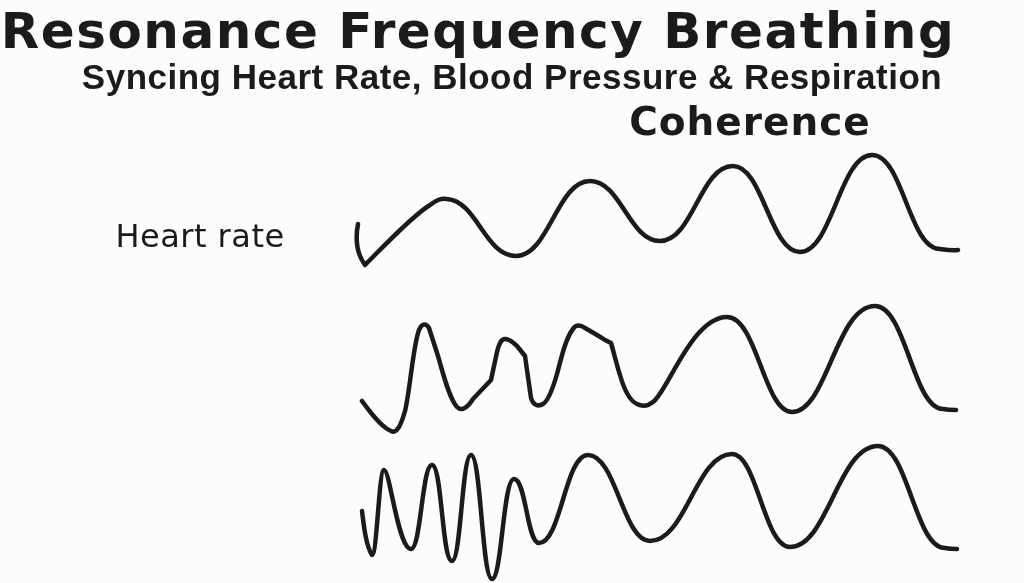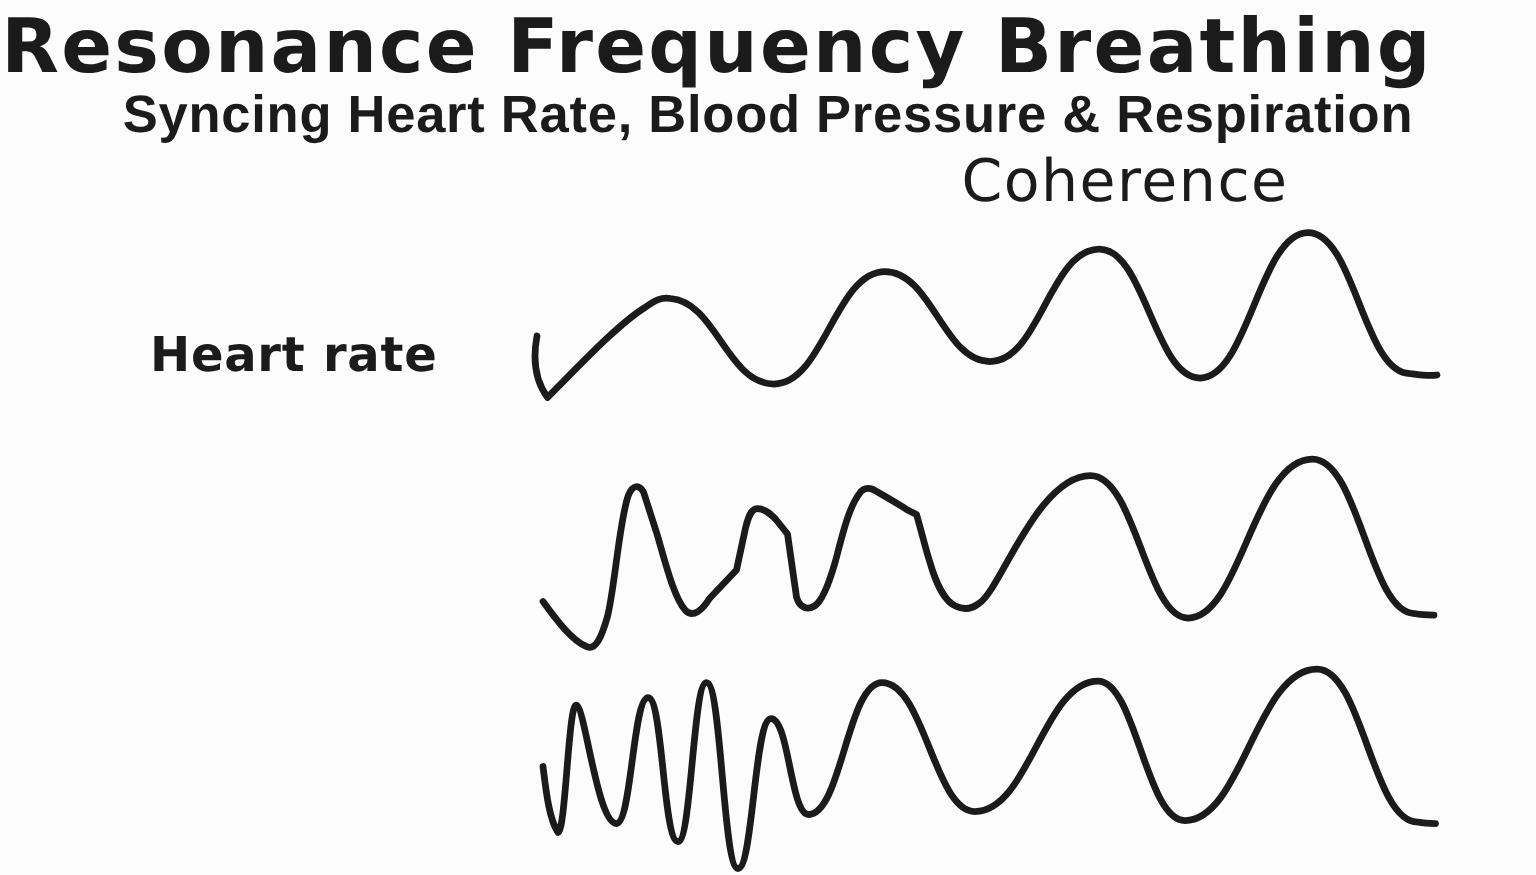--- a/index.html
+++ b/index.html
@@ -19,27 +19,27 @@
     position: absolute; left: 0; top: 57px; width: 1024px;
     text-align: center; color: var(--ink);
     font-family: "Liberation Sans", sans-serif;
     font-size: 35px; font-weight: 700; letter-spacing: 0.5px;
     white-space: nowrap;
   }
   .coherence {
     position: absolute; left: 560px; top: 99px; width: 380px;
     text-align: center; color: var(--ink);
     font-family: "DejaVu Sans", sans-serif;
-    font-size: 39px; font-weight: 400; letter-spacing: 1px;
+    font-size: 39px; font-weight: 700; letter-spacing: 1px;
     white-space: nowrap;
   }
   .row-label {
-    position: absolute; color: var(--ink); 
+    position: absolute; color: var(--ink); text-align: center;
     font-family: "DejaVu Sans", sans-serif;
-    font-size: 32px; font-weight: 700; letter-spacing: 0.5px;
+    font-size: 32px; font-weight: 400; letter-spacing: 0.5px;
     white-space: nowrap;
   }
   .label-hr   { left: 100px; top: 217px; width: 200px; }
   .label-bp   { left: 40px;  top: 356px; width: 300px; }
   .label-resp { left: 75px;  top: 489px; width: 250px; }
 
   svg.waves { position: absolute; left: 0; top: 0; width: 1024px; height: 583px; }
   svg.waves path {
     fill: none; stroke: var(--ink); stroke-width: 4.5;
     stroke-linecap: round; stroke-linejoin: round;

